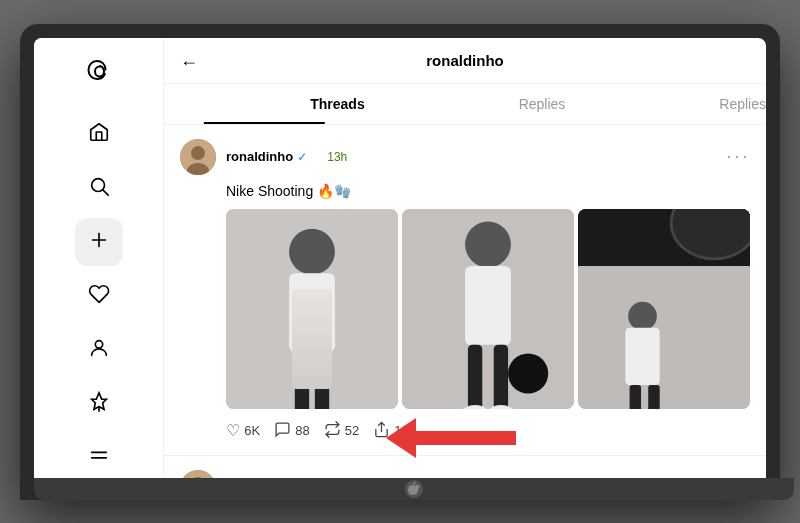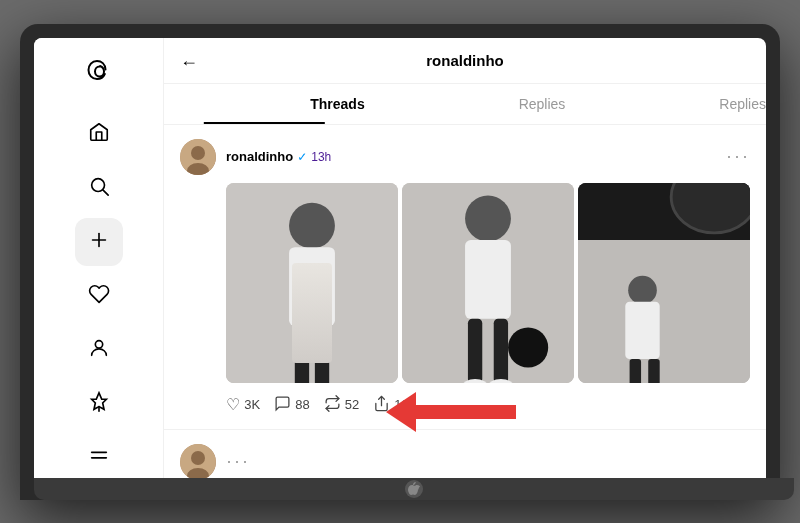--- a/index.html
+++ b/index.html
@@ -212,23 +212,23 @@
       font-weight: 600;
       font-size: 13px;
     }
 
     .verified-icon {
       color: #0095f6;
       font-size: 12px;
     }
 
     .post-time {
-      color: #4c1d95;
+      color: #4d7c0f;
       font-size: 12px;
-      margin-left: 0;
+      margin-left: 16px;
     }
 
     .more-btn {
       color: #999;
       font-size: 18px;
       cursor: pointer;
       letter-spacing: 2px;
     }
 
     .post-text {
@@ -406,20 +406,21 @@
                   </svg>
                 </div>
               </div>
               <div class="post-meta">
                 <span class="post-username">ronaldinho</span>
                 <span class="verified-icon">✓</span>
                 <span class="post-time">13h</span>
               </div>
               <span class="more-btn">···</span>
             </div>
+            <div class="post-text">Nike Shooting 🔥🧤</div>
 
             <div class="post-images">
 
               <div class="post-img img-1" style="position:relative;overflow:hidden;">
                 <svg width="100%" height="100%" viewBox="0 0 120 200" preserveAspectRatio="xMidYMid slice">
                   <rect width="120" height="200" fill="#c8c5c2"></rect>
 
                   <circle cx="60" cy="60" r="16" fill="#555"></circle>
                   <rect x="44" y="75" width="32" height="55" rx="4" fill="#eee"></rect>
                   <rect x="48" y="130" width="10" height="50" rx="3" fill="#222"></rect>
@@ -456,21 +457,21 @@
                   <rect x="36" y="153" width="8" height="30" rx="2" fill="#222"></rect>
                   <rect x="49" y="153" width="8" height="30" rx="2" fill="#222"></rect>
                 </svg>
               </div>
             </div>
 
             <div style="position:relative; margin-left:46px; display:flex; align-items:center; gap:4px;">
               <div style="display:flex;align-items:center;gap:14px;font-size:13px;color:#444;">
                 <div class="action-btn">
                   <span style="font-size:16px;">♡</span>
-                  <span>3K</span>
+                  <span>6K</span>
                 </div>
                 <div class="action-btn">
                   <span style="font-size:15px;">
                     <svg width="17" height="17" viewBox="0 0 24 24" fill="none" stroke="#444" stroke-width="1.8" stroke-linecap="round">
                       <path d="M21 15a2 2 0 01-2 2H7l-4 4V5a2 2 0 012-2h14a2 2 0 012 2z"></path>
                     </svg>
                   </span>
                   <span>88</span>
                 </div>
                 <div class="action-btn">

